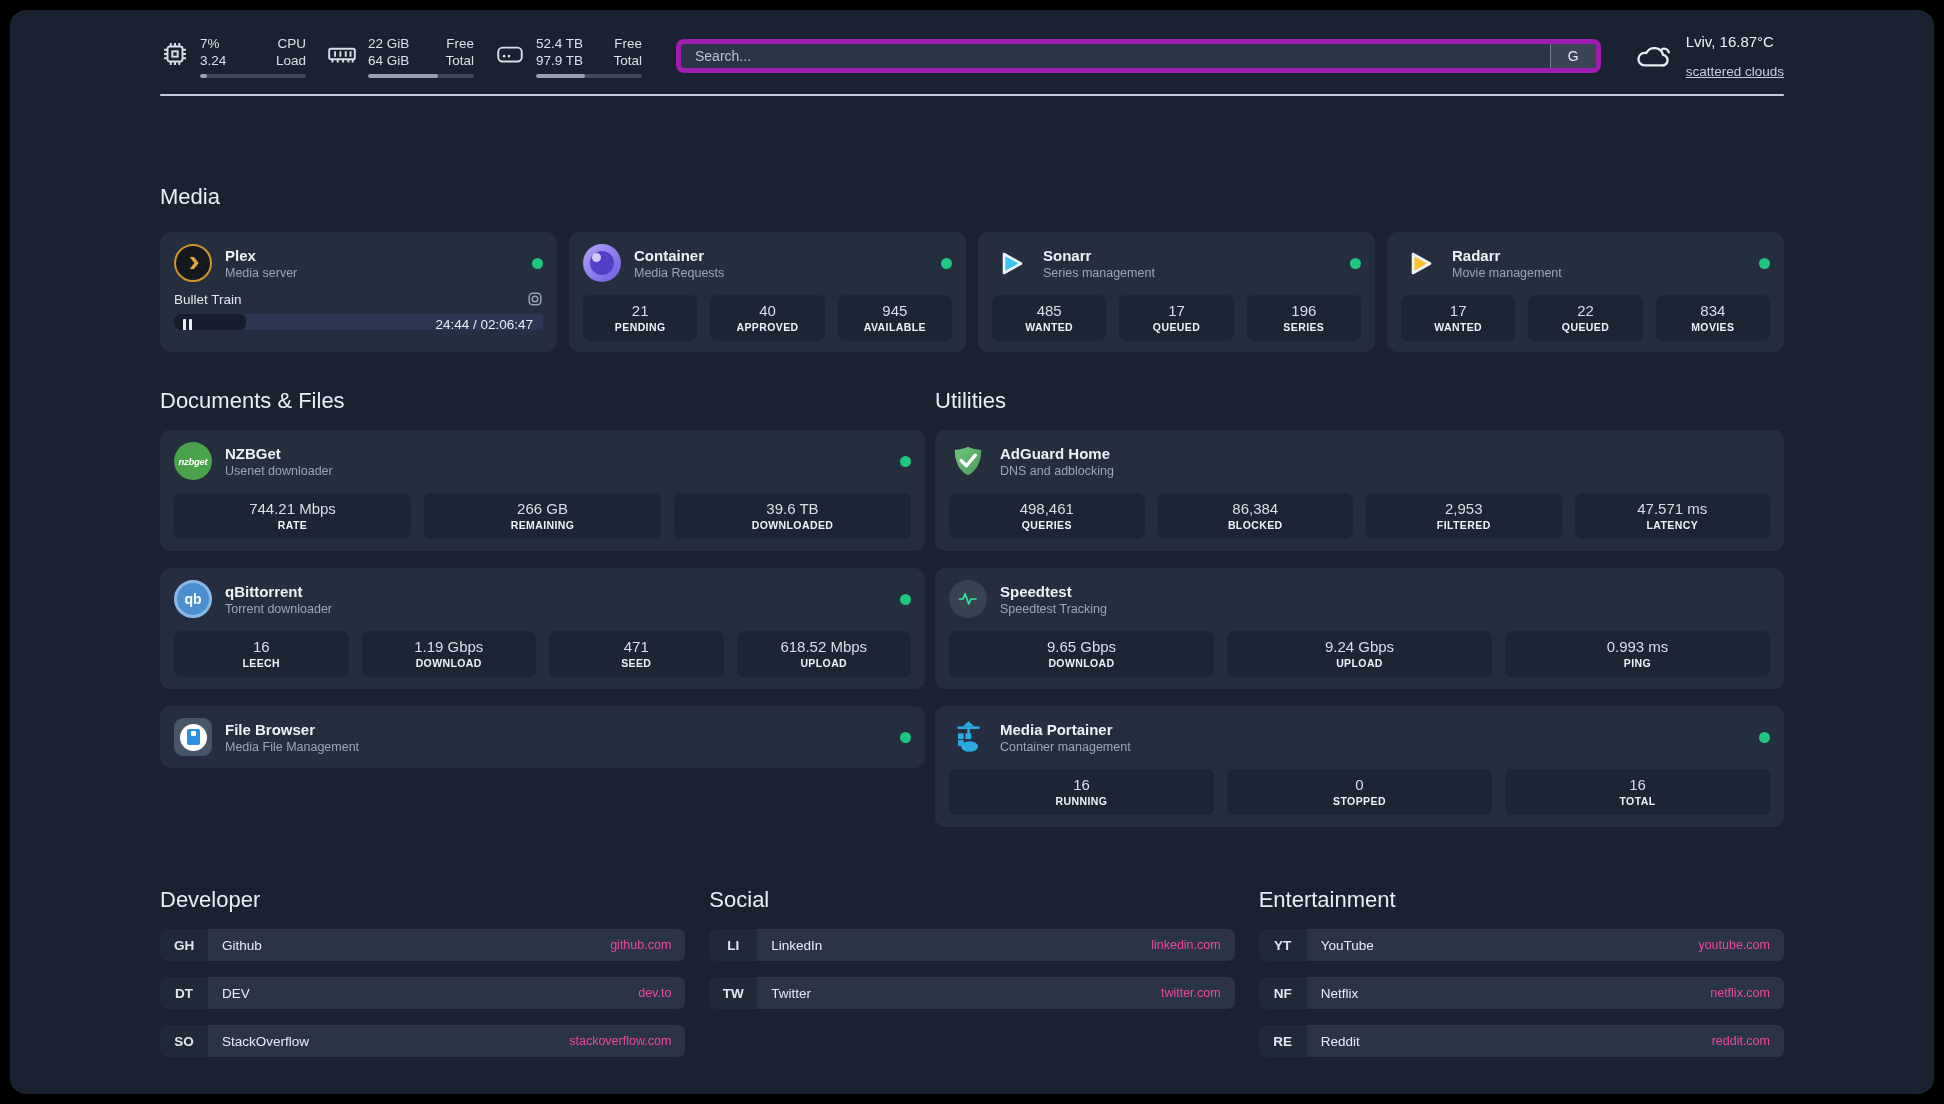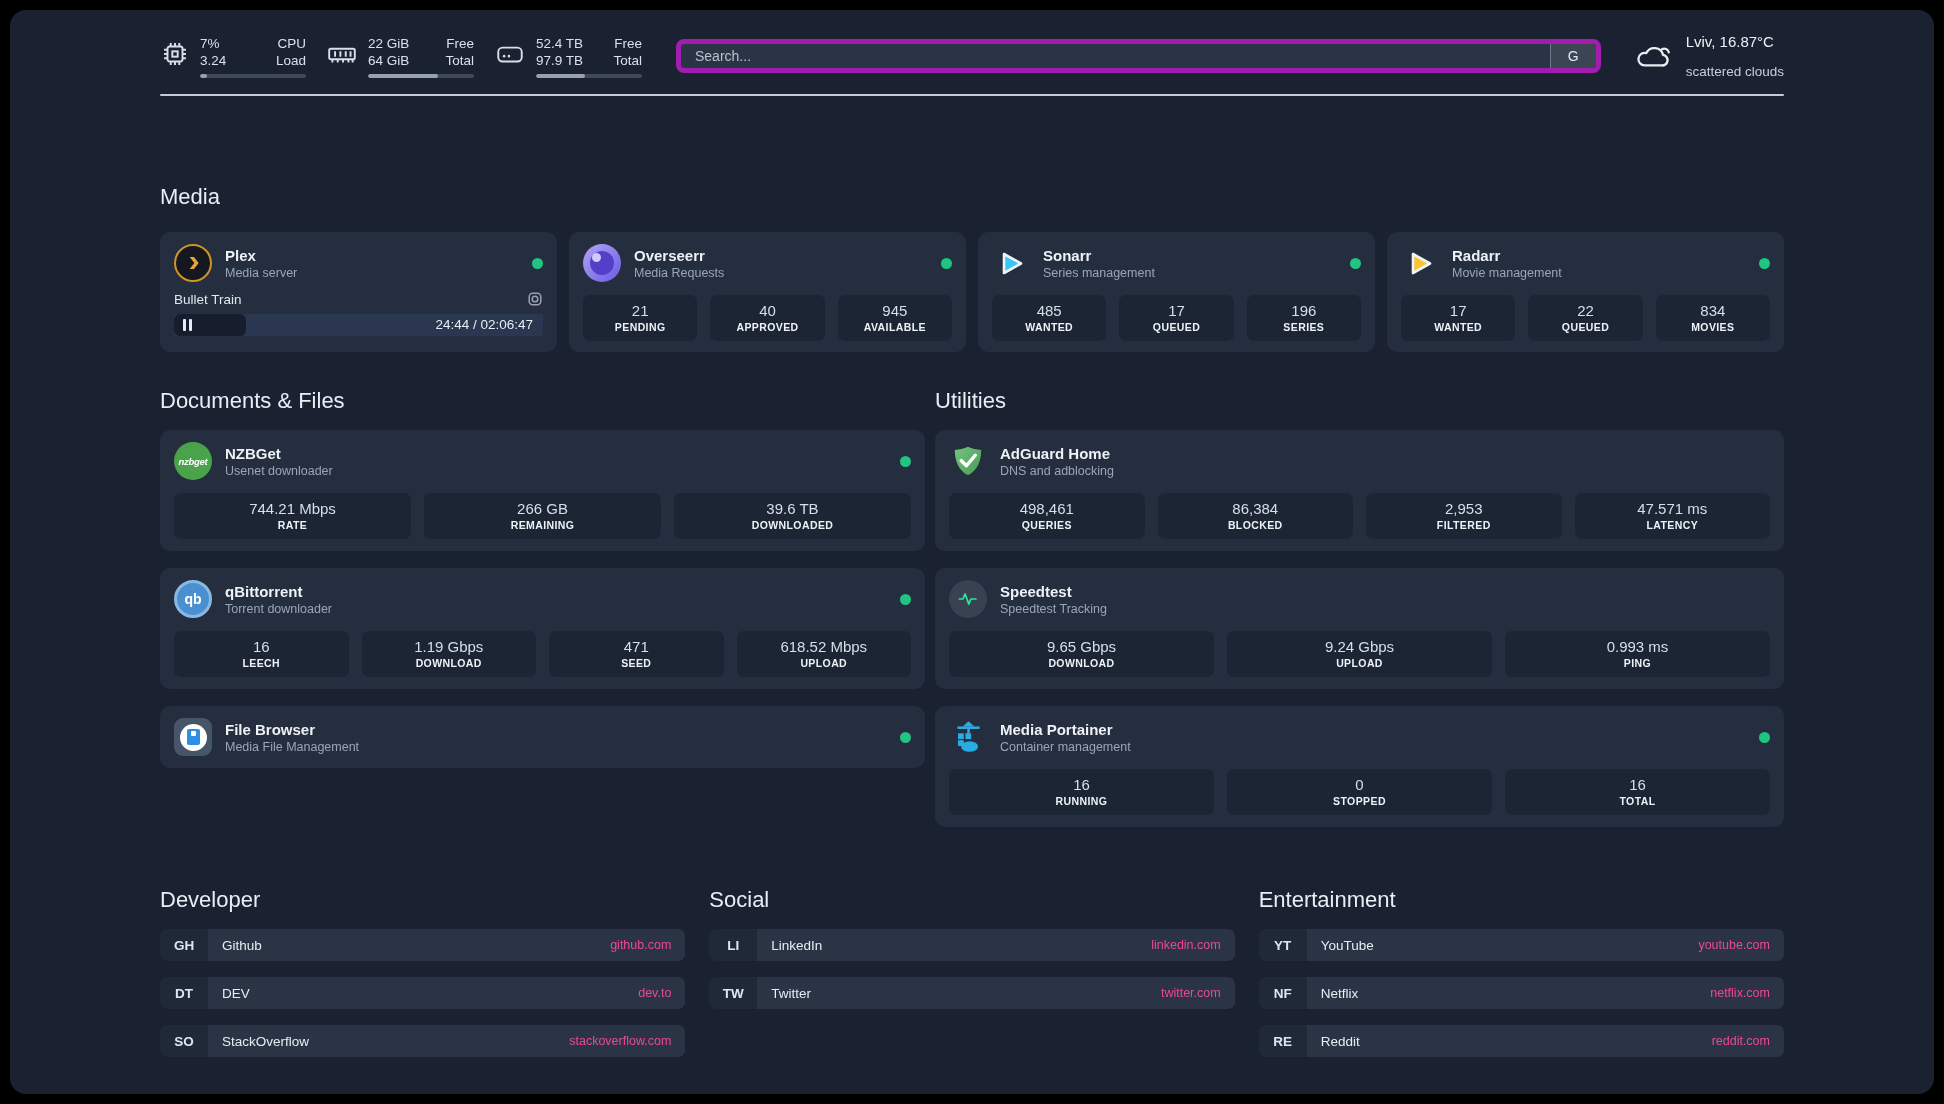--- a/index.html
+++ b/index.html
@@ -25,21 +25,21 @@
             background: #2a3444; border: 5px solid #a21caf; border-radius: 8px; overflow: hidden; }
   .search input { flex: 1; background: transparent; border: none; outline: none; color: #dfe6ee;
                   font-size: 14px; padding: 0 14px; font-family: inherit; }
   .search input::placeholder { color: #b9c2cf; }
   .g-btn { width: 46px; height: 100%; background: #3b4554; border-left: 1px solid #6f7a8b;
            display: flex; align-items: center; justify-content: center; color: #e3e9f1;
            font-size: 14px; font-weight: 500; cursor: pointer; }
 
   .weather { display: flex; align-items: center; gap: 13px; margin-left: 30px; justify-content: flex-end; }
   .w-loc { font-size: 15px; color: #edf1f7; }
-  .w-cond { font-size: 13.5px; color: #c6cfdc; margin-top: 14px; }
+  .w-cond { font-size: 13.5px; color: #c6cfdc; margin-top: 14px; text-decoration: underline; }
 
   .divider { margin-top: 14px; height: 2px; background: #cdd5e0; border-radius: 1px; opacity: .95; }
 
   
   .sec-title { font-size: 22px; font-weight: 500; color: #e9eef5; }
   .sec-media { margin-top: 88px; }
   .media-grid { display: grid; grid-template-columns: repeat(4, 1fr); gap: 12px; margin-top: 22px; }
   .mid { display: grid; grid-template-columns: 765px 1fr; gap: 10px; margin-top: 36px; }
   .col-cards { margin-top: 16px; display: flex; flex-direction: column; gap: 17px; }
 
@@ -51,21 +51,21 @@
   .svc-sub { font-size: 12.5px; color: #9aa6b7; margin-top: 2px; }
   .dot { width: 11px; height: 11px; border-radius: 50%; background: #1fc580; margin-left: auto; flex: none; }
   .stats { display: flex; gap: 13px; margin-top: 13px; }
   .stat { flex: 1; background: #1c2534; border-radius: 7px; padding: 7px 4px 8px; text-align: center; }
   .stat-v { font-size: 15px; color: #d7dfe9; white-space: nowrap; }
   .stat-l { font-size: 10.5px; font-weight: bold; color: #eef2f8; margin-top: 2px; letter-spacing: .4px; }
 
   
   .ptitle { margin-top: 9px; display: flex; justify-content: space-between; align-items: center;
             font-size: 13.5px; color: #dfe6ee; }
-  .pbar { margin-top: 7px; height: 22px; background: #2b3750; border-radius: 2px; position: relative; overflow: hidden; }
+  .pbar { margin-top: 7px; height: 16px; background: #2b3750; border-radius: 2px; position: relative; overflow: hidden; }
   .pfill { height: 100%; background: #161e2e; border-radius: 6px; }
   .pause { position: absolute; left: 9px; top: 5px; display: flex; gap: 3px; cursor: pointer; }
   .pause span { width: 3px; height: 12px; background: #e8edf4; border-radius: 1px; }
   .ptime { position: absolute; right: 10px; top: 3px; font-size: 13.5px; color: #e8edf4; }
 
   
   .ic { width: 38px; height: 38px; flex: none; display: flex; align-items: center; justify-content: center; }
   .ic-plex { border-radius: 50%; background: #15181f; border: 2.5px solid #cf9426; }
   .ic-overseerr { border-radius: 50%; background: linear-gradient(135deg, #b2a3f8, #6a5ce0); position: relative; }
   .ic-overseerr .inner { width: 24px; height: 24px; border-radius: 50%; background: #5240c9; }
@@ -224,21 +224,21 @@
         </div>
       </div>
 
       <div class="card">
         <div class="card-head">
           <div class="ic ic-overseerr">
               <span class="inner"></span>
               <span class="swirl"></span>
             </div>
           <div>
-              <div class="svc-name">Overseerr</div>
+              <div class="svc-name">Container</div>
                <div class="svc-sub">Media Requests</div>
             </div>
           <span class="dot"></span>
         </div>
         <div class="stats">
           <div class="stat">
               <div class="stat-v">21</div>
               <div class="stat-l">PENDING</div>
             </div>
           <div class="stat">

